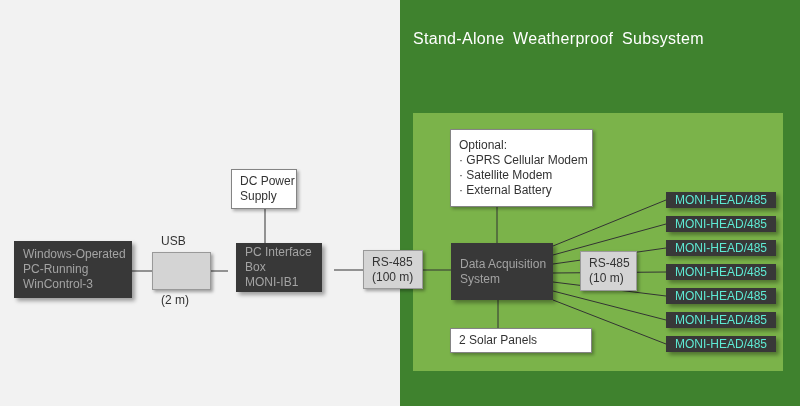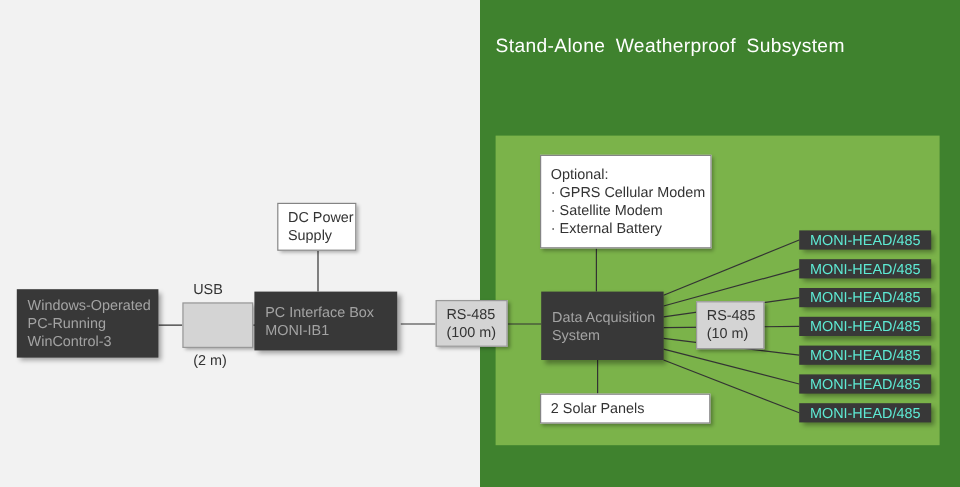--- a/index.html
+++ b/index.html
@@ -47,21 +47,21 @@
     position:absolute;left:666px;width:110px;height:16px;
     background:#383838;color:#5eead4;
     box-shadow:3px 3px 4px rgba(0,0,0,0.35);
     font-size:12px;line-height:16px;text-align:center;
     white-space:nowrap;
   }
   
   .win-box{left:14px;top:241px;width:118px;height:57px;}
   .usb-box{left:152px;top:252px;width:59px;height:38px;gap:44px;}
   .dc-box{left:231px;top:169px;width:66px;height:40px;}
-  .pcif-box{left:212px;top:243px;width:119px;height:49px;}
+  .pcif-box{left:236px;top:243px;width:86px;height:49px;}
   .rs100-box{left:363px;top:250px;width:60px;height:39px;}
   .da-box{left:451px;top:243px;width:102px;height:57px;}
   .opt-box{left:450px;top:129px;width:143px;height:78px;line-height:15px;}
   .rs10-box{left:580px;top:251px;width:57px;height:40px;}
   .solar-box{left:450px;top:328px;width:142px;height:25px;}
   .h0{top:192px;} .h1{top:216px;} .h2{top:240px;} .h3{top:264px;}
   .h4{top:288px;} .h5{top:312px;} .h6{top:336px;}
 </style>
 </head>
 <body>

